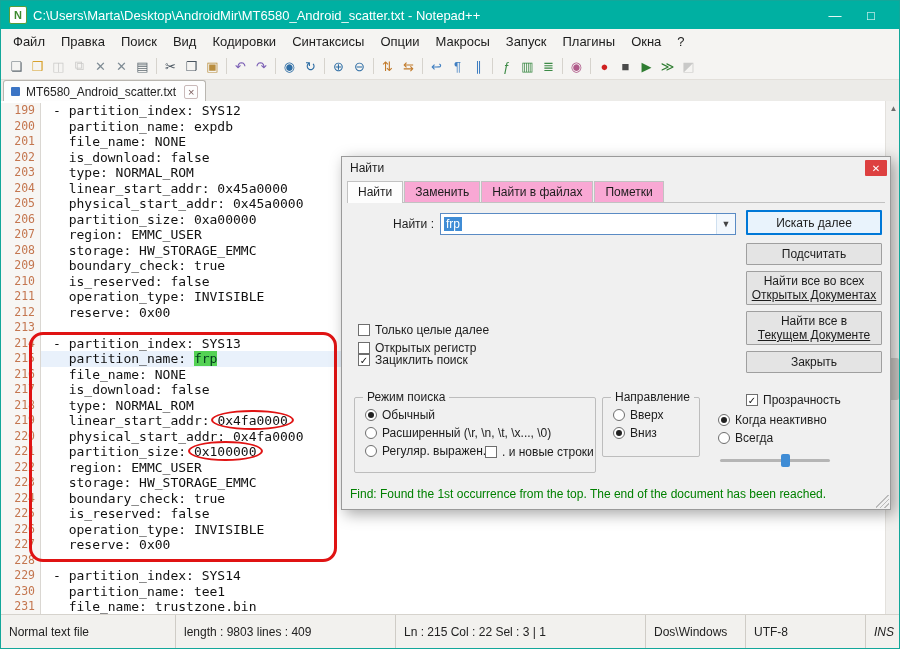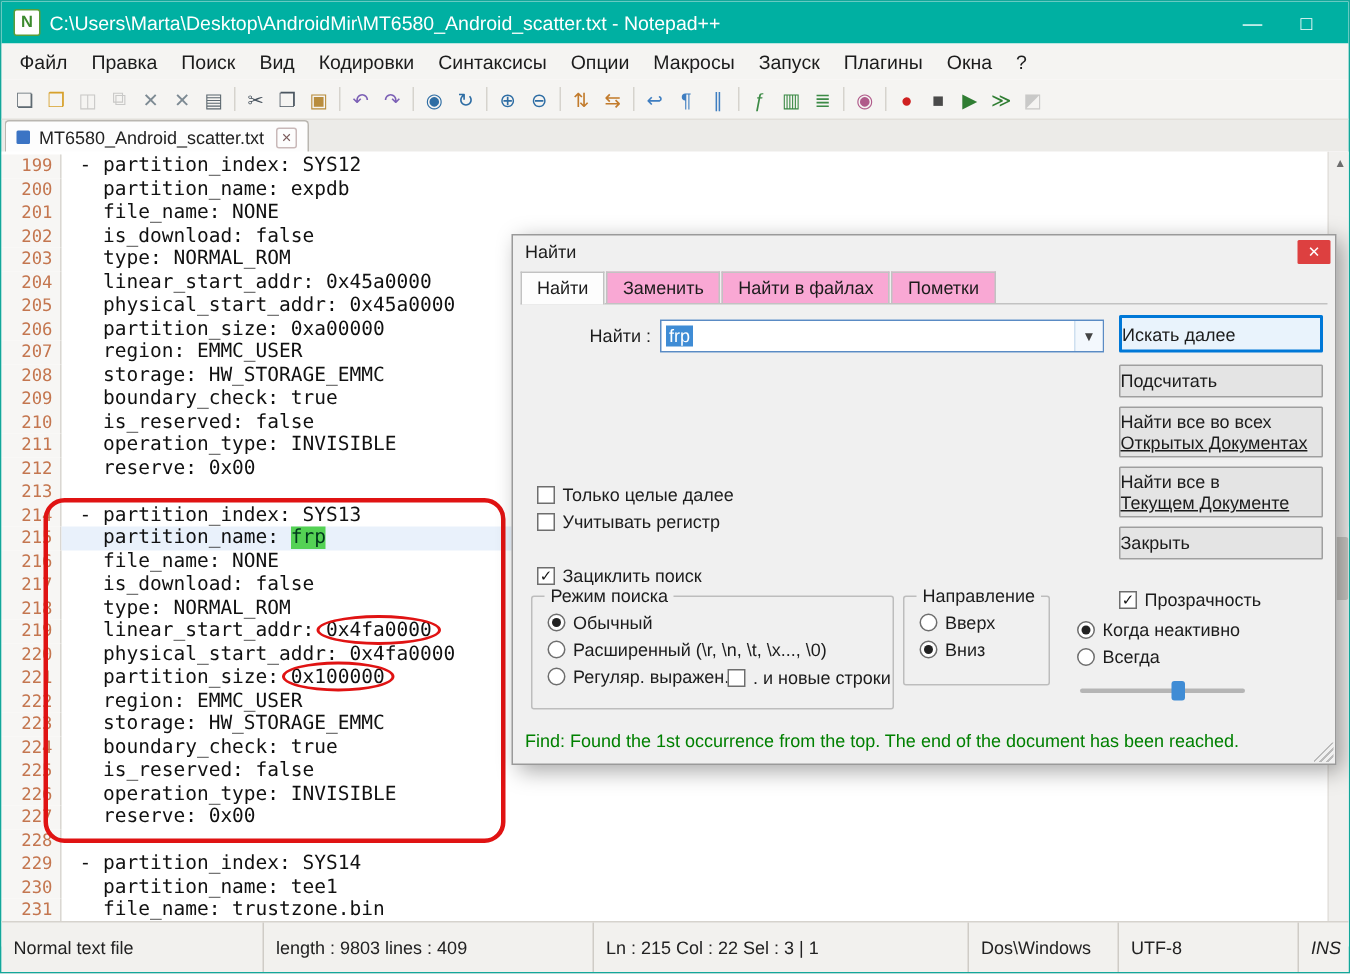--- a/index.html
+++ b/index.html
@@ -58,21 +58,21 @@
   .dtabs{position:absolute;top:24px;left:5px;right:5px;height:21px;border-bottom:1px solid #c2c2c2;display:flex;align-items:flex-end;}
   .dtab{padding:3px 10px 3px 10px;background:#f9a8d4;border:1px solid #c2c2c2;border-bottom:none;margin-right:1px;font-size:12px;}
   .dtab.active{background:#fdfdfd;position:relative;top:1px;padding-bottom:4px;}
 
   .dlabel{position:absolute;left:40px;top:60px;width:52px;text-align:right;}
   .combo{position:absolute;left:98px;top:56px;width:296px;height:22px;background:#fff;border:1px solid #5a8bc4;display:flex;align-items:center;box-sizing:border-box;}
   .combo .val{margin-left:3px;background:#3f8cd5;color:#fff;padding:0 2px;font-size:12px;}
   .combo .drop{position:absolute;right:0;top:0;width:18px;height:20px;display:flex;align-items:center;justify-content:center;color:#444;font-size:9px;background:#f3f8fd;border-left:1px solid #cfe0f0;}
 
   .dbtn{position:absolute;left:404px;width:136px;background:#e4e4e4;border:1px solid #9f9f9f;border-radius:1px;
-        display:flex;flex-direction:column;align-items:flex-start;justify-content:center;font-size:12px;line-height:14px;box-sizing:border-box;}
+        display:flex;flex-direction:column;align-items:center;justify-content:center;font-size:12px;line-height:14px;box-sizing:border-box;}
   .dbtn.default{border:2px solid #0078d7;background:#e9f3fc;}
   .bline2{text-decoration:underline;}
 
   .chk,.rad{position:absolute;display:flex;align-items:center;gap:5px;white-space:nowrap;}
   .box{width:12px;height:12px;background:#fff;border:1px solid #6e6e6e;display:inline-flex;align-items:center;justify-content:center;font-size:10px;color:#111;box-sizing:border-box;}
   .chk.on .box::before{content:"✓";}
   .dot{width:12px;height:12px;background:#fff;border:1px solid #6e6e6e;border-radius:50%;display:inline-flex;align-items:center;justify-content:center;box-sizing:border-box;}
   .rad.on .dot::before{content:"";width:6px;height:6px;background:#222;border-radius:50%;}
 
   .group{position:absolute;border:1px solid #bdbdbd;border-radius:2px;}
@@ -247,23 +247,23 @@
     <div class="dbtn" style="top:194px;height:22px;">
       <span>Закрыть</span>
     </div>
 
     <label class="chk" style="left:16px;top:166px;">
       <span class="box"></span>
       <span>Только целые далее</span>
     </label>
     <label class="chk" style="left:16px;top:184px;">
       <span class="box"></span>
-      <span>Учитывать регистр</span>
-    </label>
-    <label class="chk on" style="left:16px;top:220px;align-items:center;">
+      <span>Открытых регистр</span>
+    </label>
+    <label class="chk on" style="left:16px;top:196px;align-items:center;">
       <span class="box"></span>
       <span>Зациклить поиск</span>
     </label>
 
     <div class="group" style="left:12px;top:240px;width:240px;height:74px;">
       <span class="gtitle">Режим поиска</span>
       <label class="rad on" style="left:10px;top:10px;">
         <span class="dot"></span>
         <span>Обычный</span>
       </label>

